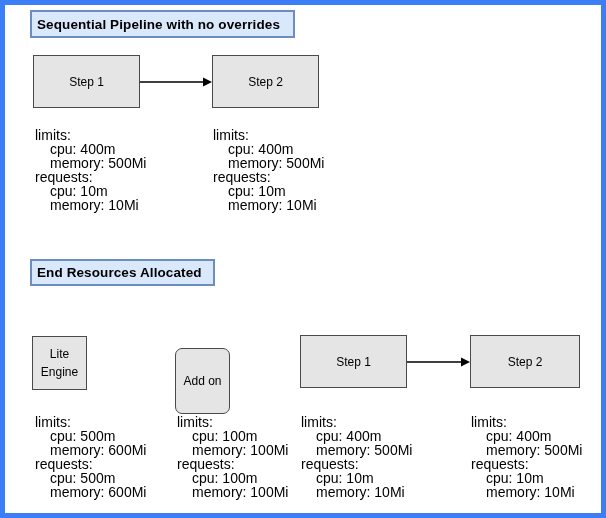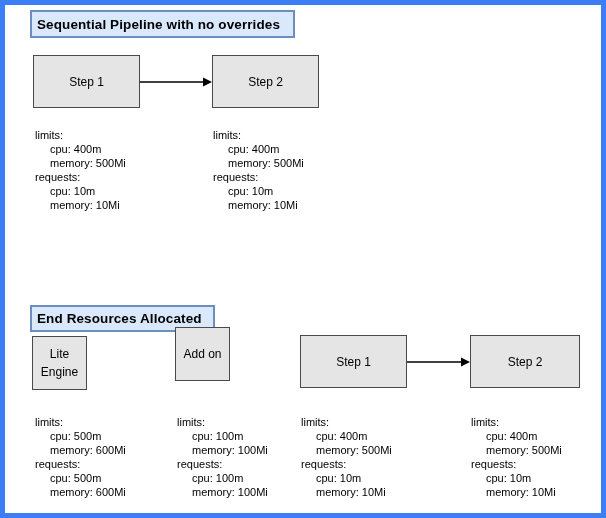--- a/index.html
+++ b/index.html
@@ -40,41 +40,41 @@
     display: flex;
     align-items: center;
     justify-content: center;
     text-align: center;
     font-size: 12px;
     line-height: 1.5;
   }
   .arrow { position: absolute; }
   .res {
     position: absolute;
-    font-size: 11px;
+    font-size: 14px;
     line-height: 14px;
     white-space: nowrap;
   }
   .res .res-line:nth-child(2),
   .res .res-line:nth-child(3),
   .res .res-line:nth-child(5),
   .res .res-line:nth-child(6) { padding-left: 15px; }
 
   
   .t1      { left: 30px;  top: 10px;  width: 265px; height: 28px; }
   .s1-n1   { left: 33px;  top: 55px;  width: 107px; height: 53px; }
   .s1-n2   { left: 212px; top: 55px;  width: 107px; height: 53px; }
   .a1      { left: 140px; top: 74px; }
   .resA    { left: 35px;  top: 128px; }
   .resB    { left: 213px; top: 128px; }
 
   
-  .t2      { left: 30px;  top: 259px; width: 185px; height: 27px; margin-top: 46px; }
+  .t2      { left: 30px;  top: 259px; width: 185px; height: 27px; }
   .s2-n1   { left: 32px;  top: 336px; width: 55px;  height: 54px; padding: 16px 6px; }
-  .s2-n2   { left: 175px; top: 327px; width: 55px;  height: 54px; }
+  .s2-n2   { left: 175px; top: 348px; width: 55px;  height: 66px; border-radius: 7px; }
   .s2-n3   { left: 300px; top: 335px; width: 107px; height: 53px; }
   .s2-n4   { left: 470px; top: 335px; width: 110px; height: 53px; }
   .a2      { left: 407px; top: 354px; }
   .resC    { left: 35px;  top: 415px; }
   .resD    { left: 177px; top: 415px; }
   .resE    { left: 301px; top: 415px; }
   .resF    { left: 471px; top: 415px; }
 </style>
 </head>
 <body>

